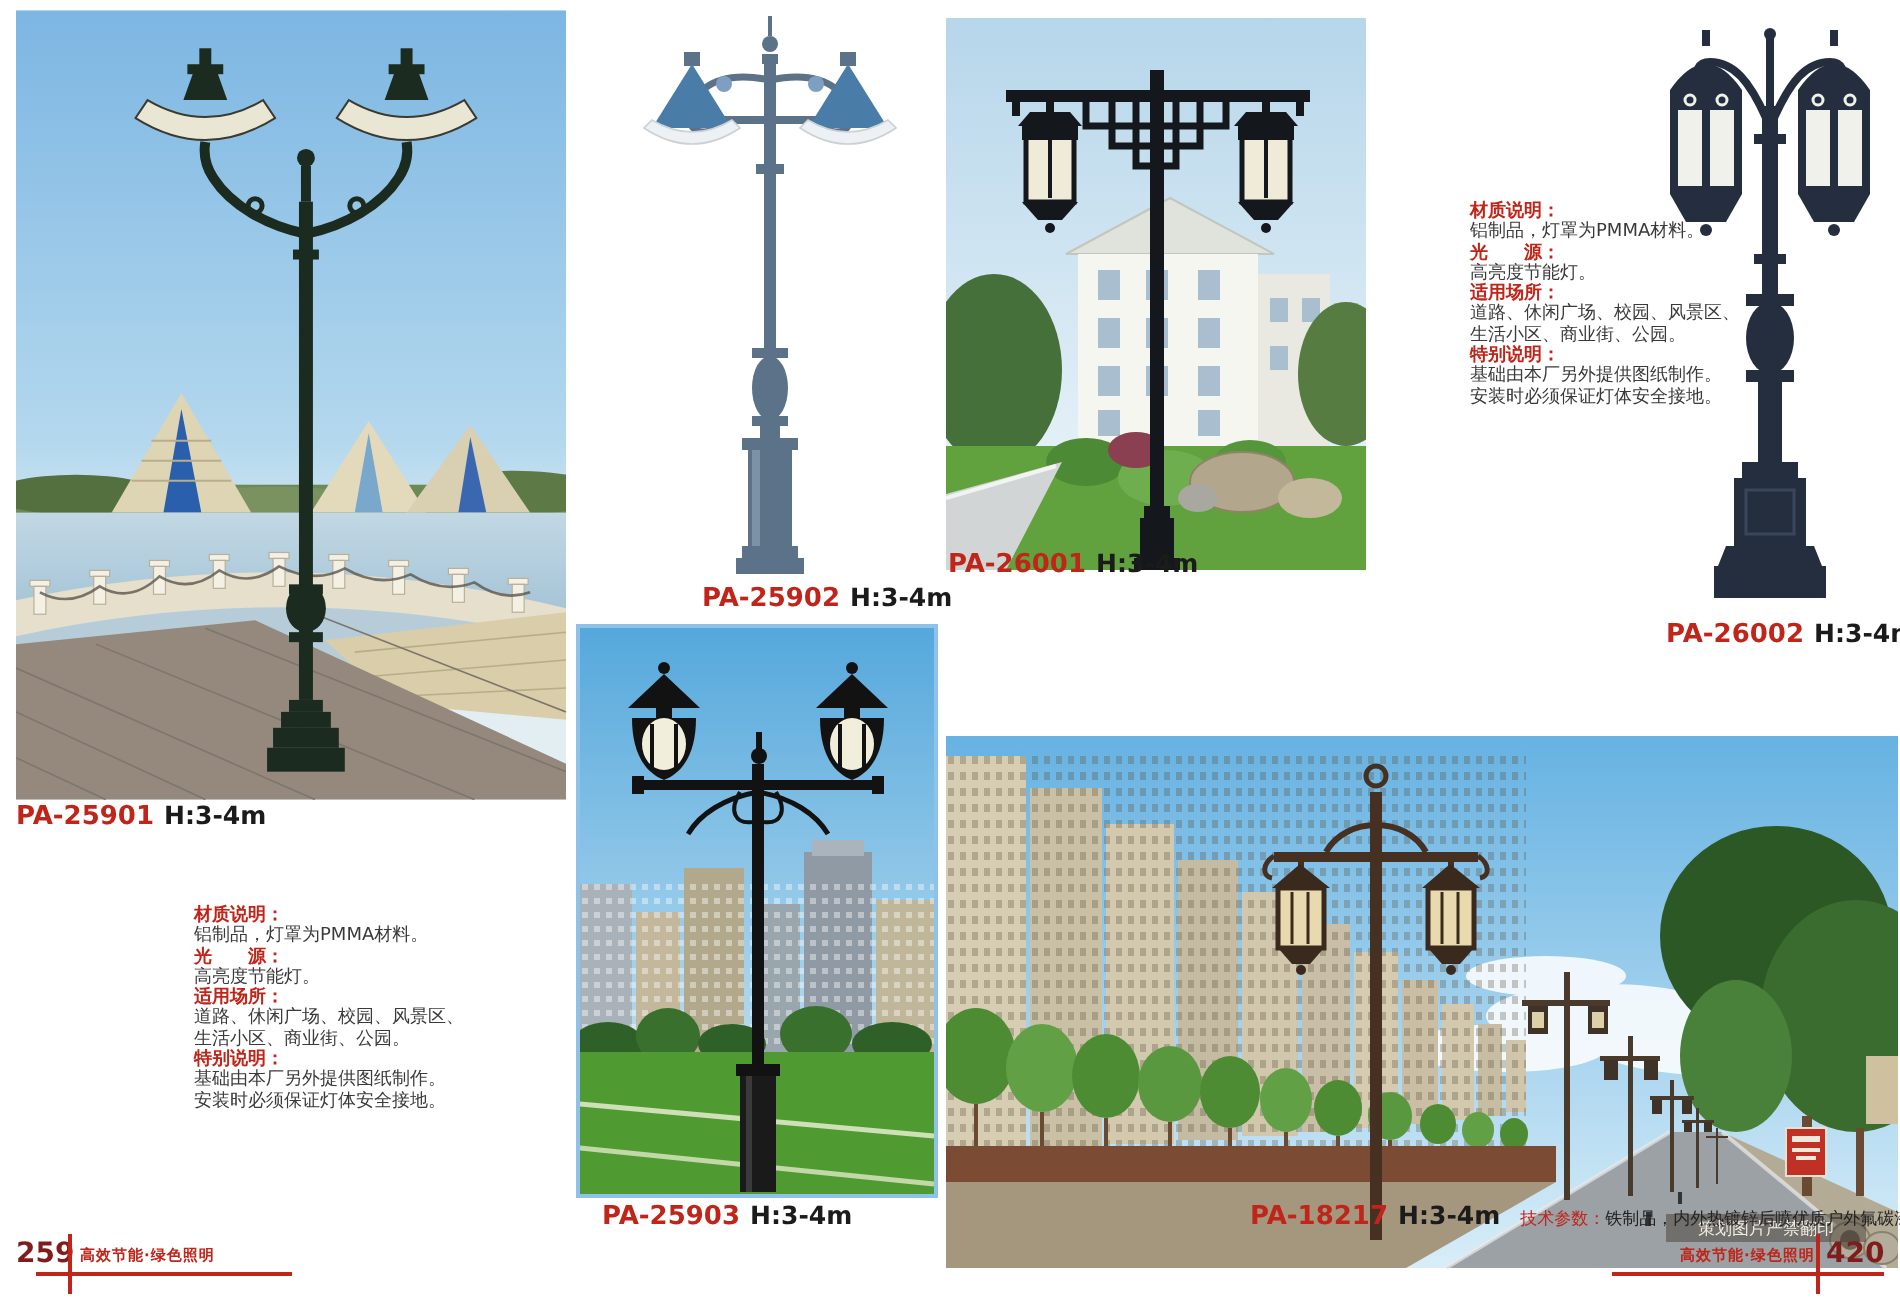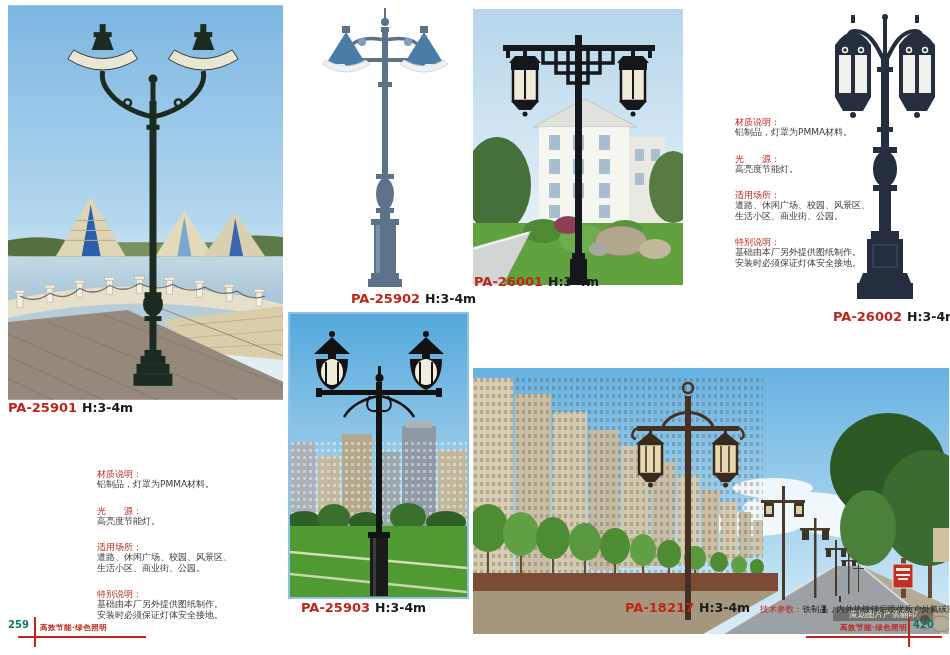--- a/index.html
+++ b/index.html
@@ -8,23 +8,23 @@
   .photo{position:absolute;overflow:hidden;}
   .photo svg{display:block;width:100%;height:100%;}
   .framed{border:2px solid #8fc2e8;}
   .plabel{position:absolute;font-size:13px;font-weight:bold;white-space:nowrap;}
   .plabel .code{color:#c0251a;}
   .plabel .ht{color:#1b1b1b;margin-left:5px;font-size:12.5px;}
   .tech{font-size:8.5px;font-weight:normal;margin-left:10px;}
   .tech .tl{color:#c0251a;font-weight:normal;}
   .tech .tt{color:#222;}
   .spec{position:absolute;width:172px;font-size:9px;line-height:10.3px;color:#3a3a3a;}
-  .spec .sh{color:#c0251a;font-weight:normal;margin-top:16px;}
+  .spec .sh{color:#c0251a;font-weight:bold;}
   .footerblk{position:absolute;top:619px;height:32px;}
-  .pgnum{position:absolute;top:0;font-size:10px;font-weight:bold;color:#0f766e;}
+  .pgnum{position:absolute;top:0;font-size:14px;font-weight:bold;color:#7f1d1d;}
   .fbar{position:absolute;width:2px;height:30px;top:-2px;background:#c0251a;}
   .fslogan{position:absolute;top:4px;font-size:7.5px;font-weight:bold;color:#c0251a;
            letter-spacing:.5px;white-space:nowrap;}
   .fline{position:absolute;top:17px;height:2px;background:#c0251a;}
 </style>
 </head>
 <body>
 
 <div class="page">
 

